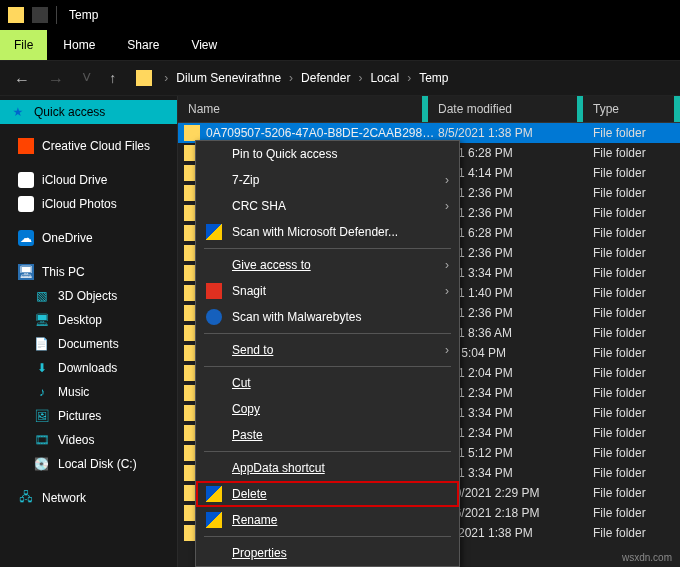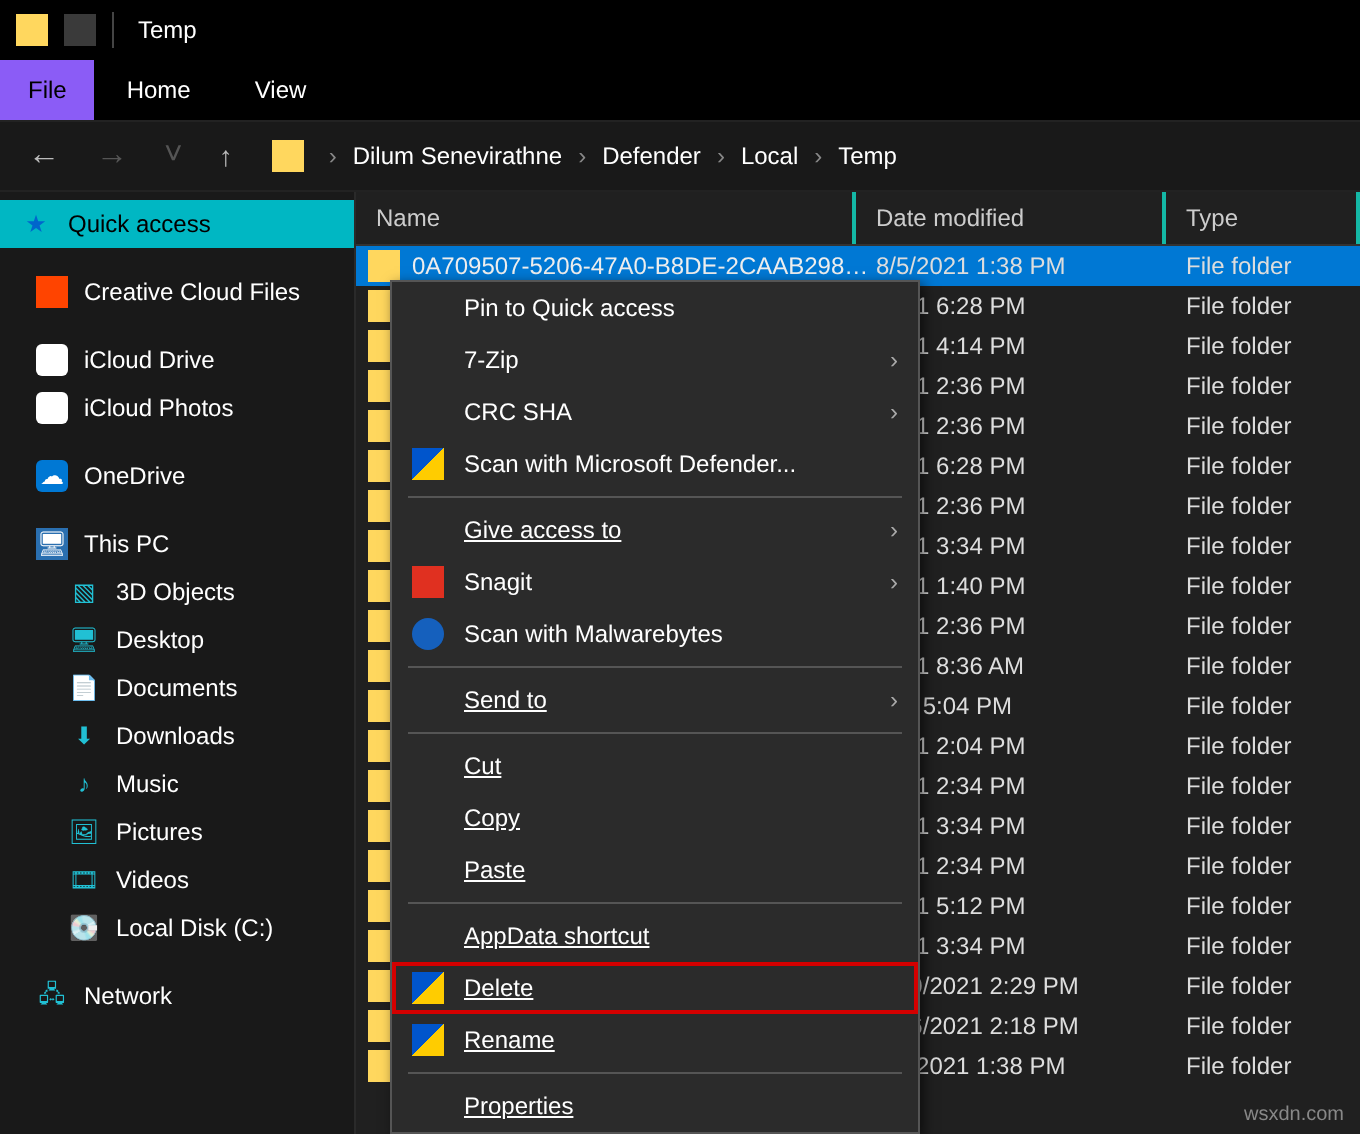--- a/index.html
+++ b/index.html
@@ -4,21 +4,21 @@
 <style>
 * { margin: 0; padding: 0; box-sizing: border-box; font-family: "Segoe UI", sans-serif; font-size: 12px; }
 body { background: #000; color: #fff; width: 680px; height: 567px; overflow: hidden; position: relative; }
 
 .titlebar { height: 30px; background: #000; display: flex; align-items: center; padding: 0 4px; }
 .titlebar .tb-icon { width: 16px; height: 16px; margin: 0 4px; background: #ffd75e; display:inline-block; }
 .titlebar .sep { width: 1px; height: 18px; background: #444; margin: 0 4px; }
 .titlebar .title { margin-left: 8px; color: #fff; }
 
 .menubar { height: 30px; background: #000; display: flex; align-items: stretch; }
-.menubar .file { background: #8b5cf6; color: #000; padding: 0 14px; display:flex; align-items:center; }
+.menubar .file { background: #bef264; color: #000; padding: 0 14px; display:flex; align-items:center; }
 .menubar .tab { color: #fff; padding: 0 16px; display:flex; align-items:center; }
 
 .toolbar { height: 36px; background: #191919; display: flex; align-items: center; padding: 0 8px; gap: 6px; border-top:1px solid #222; border-bottom:1px solid #222;}
 .toolbar .arrow { color: #bbb; font-size: 16px; padding: 4px 6px; }
 .toolbar .arrow.dis { color: #555; }
 .toolbar .up { color:#bbb; font-size:14px; padding:4px 6px;}
 .toolbar .crumb-bar { flex:1; display:flex; align-items:center; margin-left:8px;}
 .toolbar .crumb-ic { width:16px;height:16px;background:#ffd75e;margin-right:6px;}
 .toolbar .crumb { color:#fff; padding:4px 2px;}
 .toolbar .crumb-sep { color:#888; padding:0 6px;}
@@ -33,21 +33,21 @@
 .sb-sub { padding-left: 34px; }
 .ic-cc{background:#ff4400;}
 .ic-icloud{background:#fff;border-radius:3px;}
 .ic-od{background:#0078d4;border-radius:3px;}
 .ic-pc{background:#2a6fb0;}
 .ic-dev{color:#21c0d4;}
 .ic-net{color:#21c0d4;}
 
 .content { flex:1; background:#202020; position:relative; }
 .cols { display:flex; border-bottom:1px solid #333; color:#ccc; }
-.col { padding:6px 10px; border-right:2px solid #14b8a6; }
+.col { padding:6px 10px; border-right:6px solid #14b8a6; }
 .col.name{flex:0 0 250px;} .col.date{flex:0 0 155px;} .col.type{flex:1;}
 .files { }
 .row { display:flex; align-items:center; padding:2px 0 2px 6px; color:#eee;}
 .row.sel { background:#0078d4; }
 .row .fic{width:16px;height:16px;background:#ffd75e;margin-right:6px;flex-shrink:0;}
 .row .fname{flex:0 0 232px; overflow:hidden; text-overflow:ellipsis; white-space:nowrap;}
 .row .fdate{flex:0 0 155px; color:#ddd;}
 .row .ftype{flex:1; color:#ddd;}
 
 .ctx { position:absolute; left:195px; top:140px; width:265px; background:#2b2b2b; border:1px solid #555; box-shadow:2px 2px 6px rgba(0,0,0,.6); z-index:10;}
@@ -70,20 +70,21 @@
 <div class="titlebar">
   <span class="tb-icon"></span>
   <span class="tb-icon" style="background:#3a3a3a"></span>
   <span class="sep"></span>
   <span class="title">Temp</span>
 </div>
 
 <div class="menubar">
   <div class="file">File</div>
   <div class="tab">Home</div>
+  <div class="tab">Share</div>
   <div class="tab">View</div>
 </div>
 
 <div class="toolbar">
   <span class="arrow">←</span>
   <span class="arrow dis">→</span>
   <span class="arrow dis">˅</span>
   <span class="up">↑</span>
   <div class="crumb-bar">
     <span class="crumb-ic"></span>

